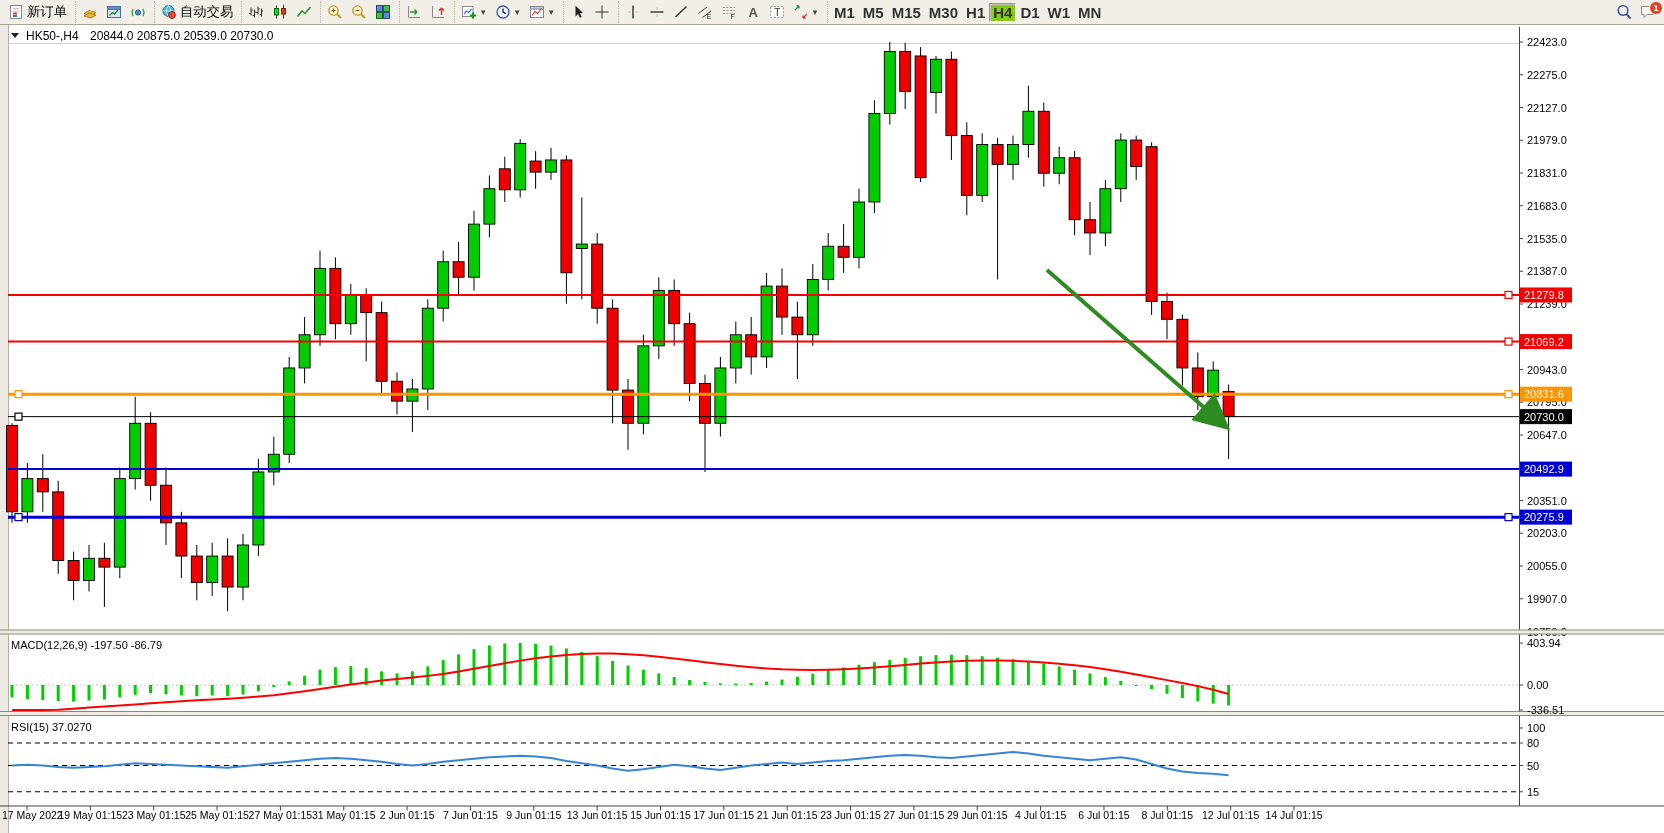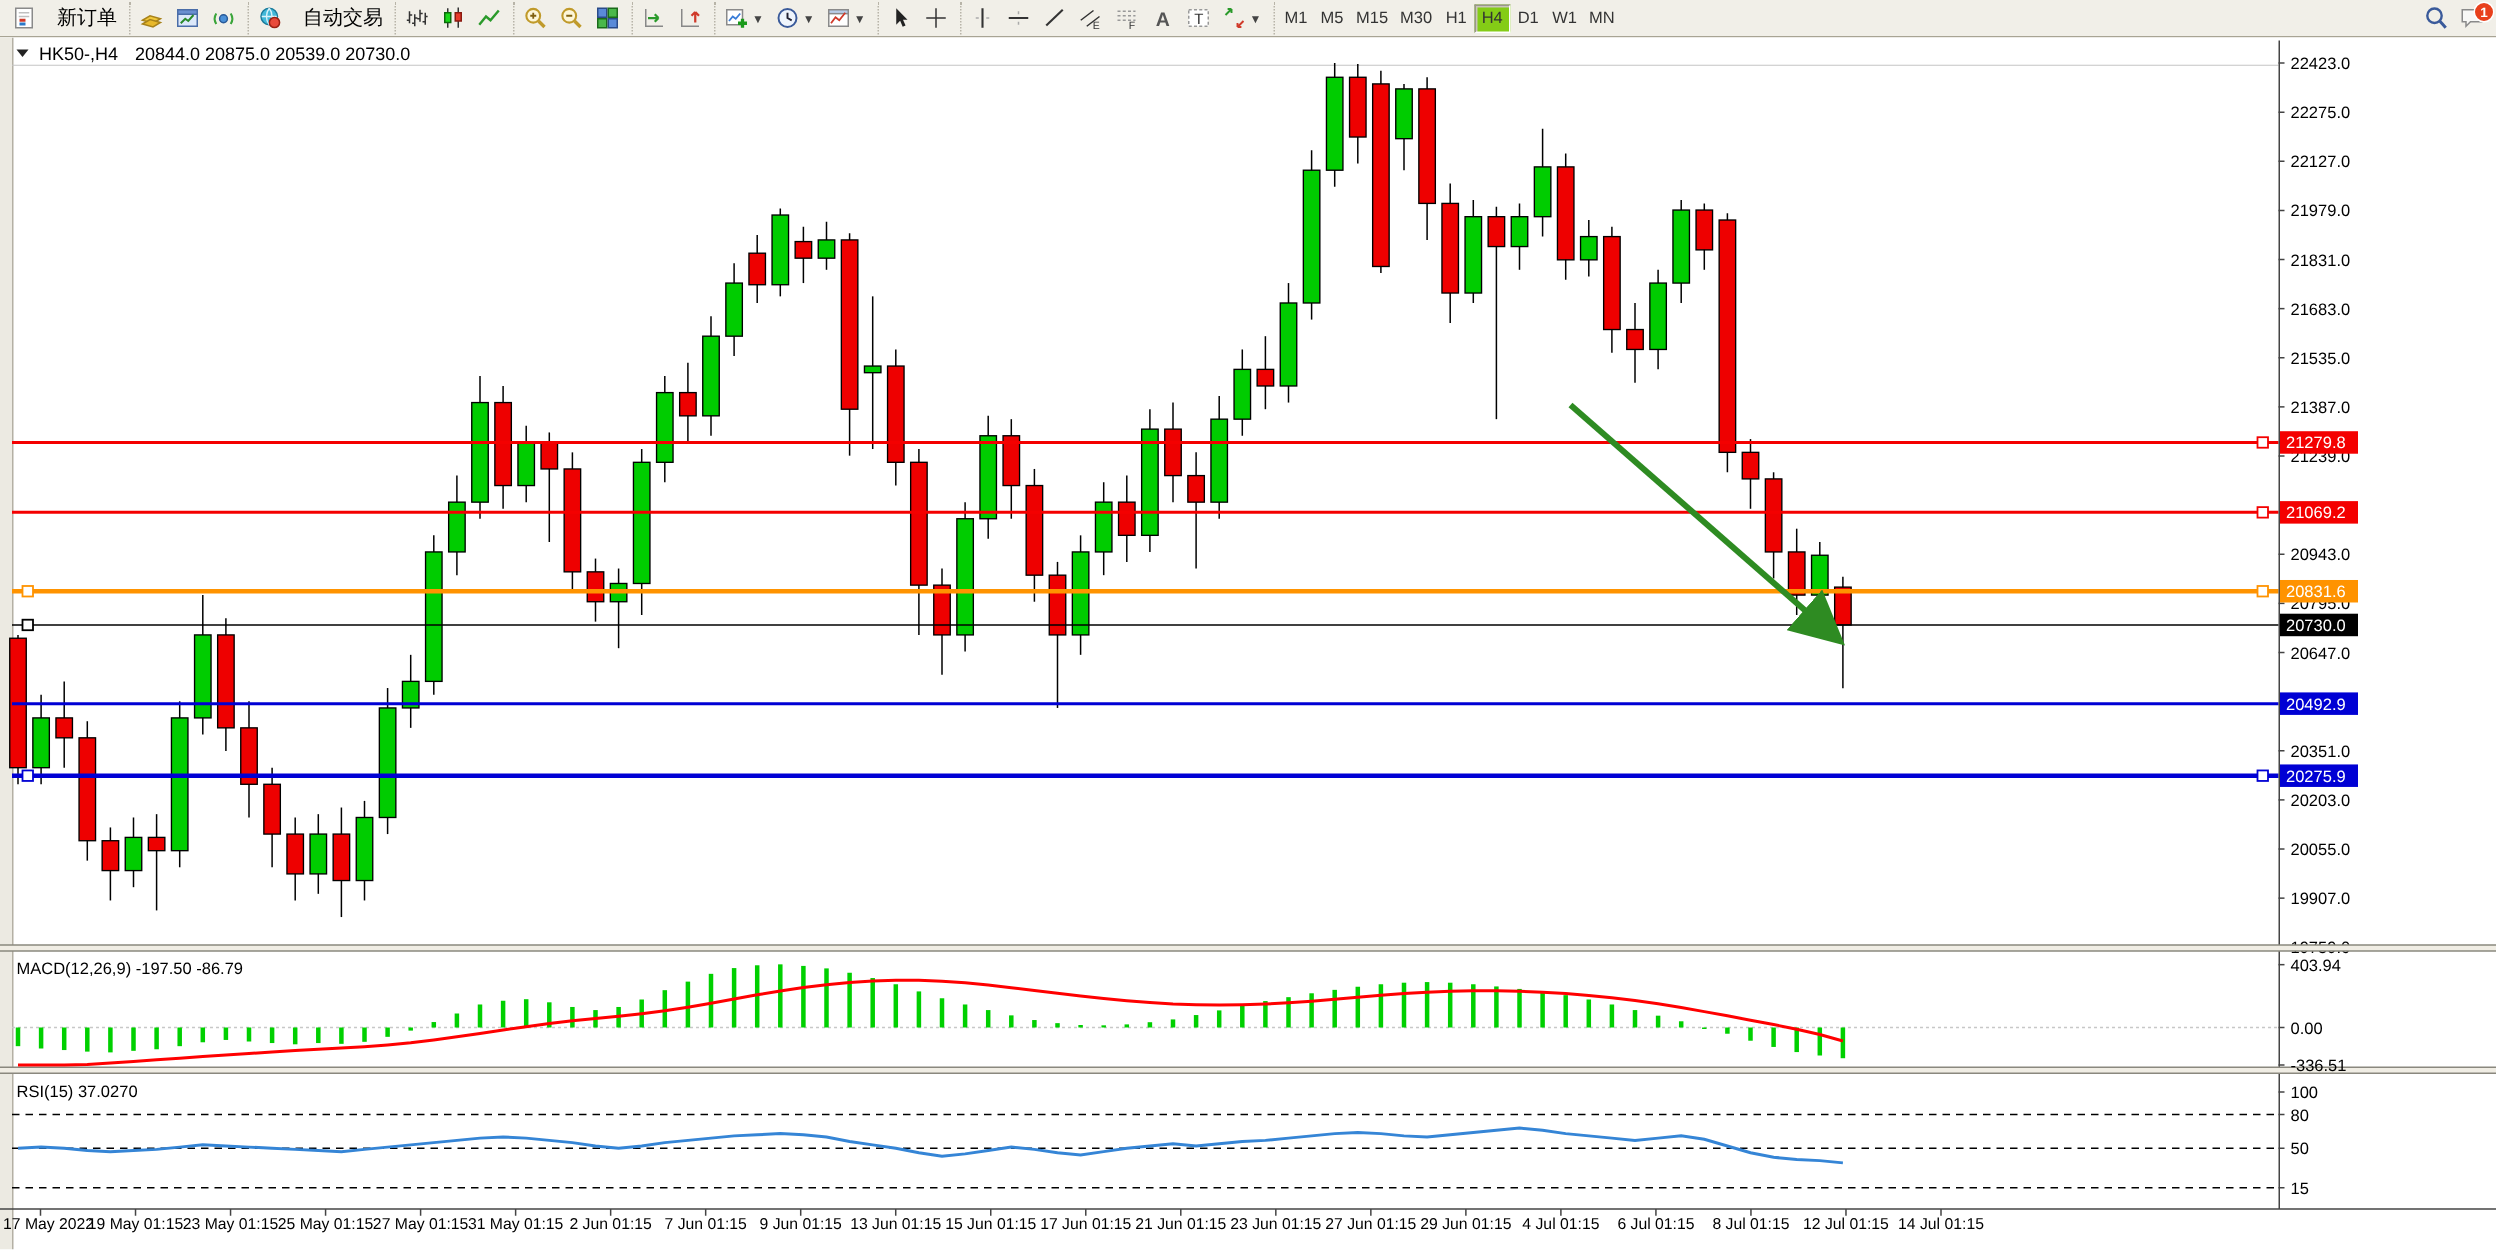--- a/index.html
+++ b/index.html
@@ -8,24 +8,24 @@
   
   .toolbar{position:absolute;left:0;top:0;width:1664px;height:24px;background:#f1efe8;
            border-bottom:1px solid #a8a494;display:flex;align-items:center;font-size:12px;}
   .tb-group{display:flex;align-items:center;height:22px;padding:0 2px;margin-left:2px;
             border-left:1px dotted #b8b4a8;}
   .tb-group:first-child{border-left:none;}
   .tb-btn{display:flex;align-items:center;height:20px;padding:0 3px;border:1px solid transparent;
           background:transparent;cursor:default;position:relative;}
   .tb-ico{width:16px;height:16px;display:inline-block;}
   .tb-ico svg{width:16px;height:16px;display:block;}
-  .tb-label{margin-left:14px;color:#000;white-space:nowrap;}
+  .tb-label{margin-left:3px;color:#000;white-space:nowrap;}
   .tb-caret{font-size:8px;color:#444;margin-left:2px;}
   .tb-tf{min-width:24px;height:19px;border:1px solid transparent;background:transparent;
-         font-size:11px;color:#333;text-align:center;padding:0 3px;cursor:default;}
+         font-size:15px;color:#333;text-align:center;padding:0 3px;cursor:default;font-weight:bold;}
   .tb-tf.active{border:1px solid #9a968c;border-bottom-color:#fff;border-right-color:#fff;
                 background:#84cc16;box-shadow:inset 1px 1px 0 #c9c5b9;}
   .tb-right{margin-left:auto;display:flex;align-items:center;margin-right:4px;}
   .tb-badge{position:absolute;top:-2px;right:-4px;background:#e8401c;color:#fff;font-size:9px;
             font-weight:bold;border-radius:8px;min-width:12px;height:12px;line-height:12px;
             text-align:center;border:1px solid #fff;}
   
   .chart-wrap{position:absolute;left:0;top:25px;width:1664px;height:808px;background:#fff;}
   svg text{font-family:"Liberation Sans",sans-serif;}
   .axis-txt{font-size:11px;fill:#000;}

